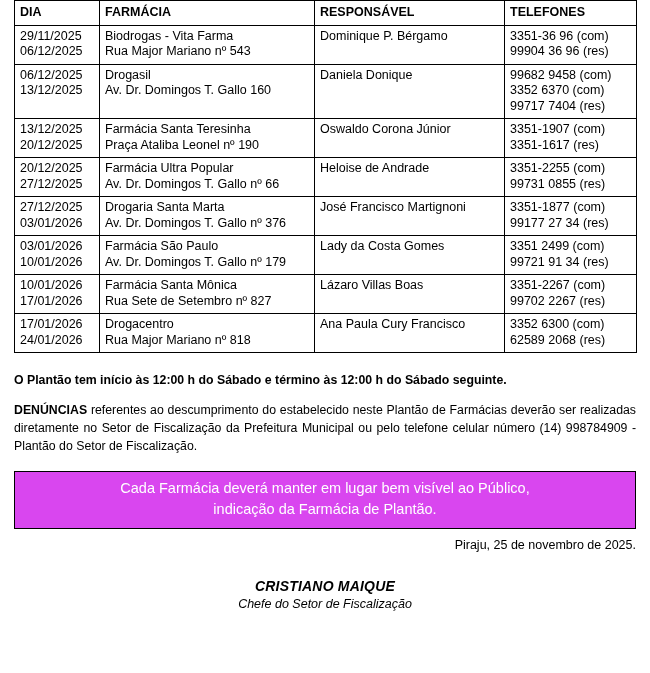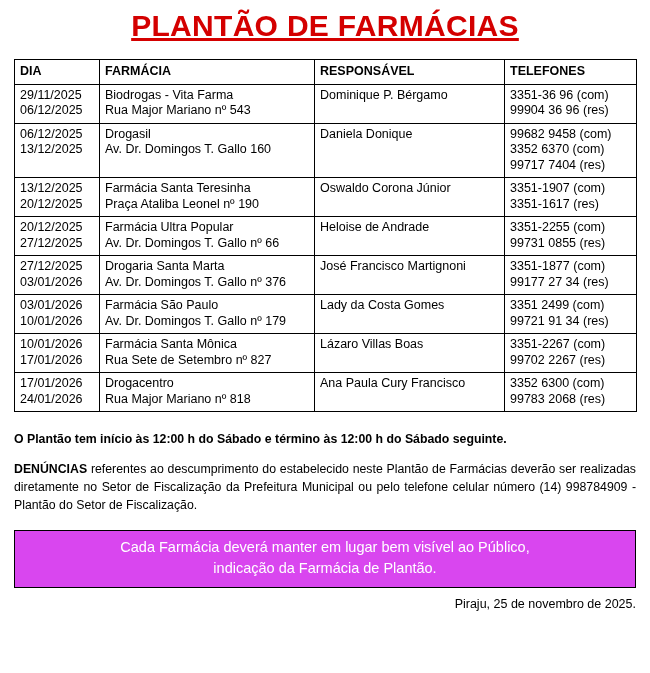--- a/index.html
+++ b/index.html
@@ -104,21 +104,20 @@
     font-size: 12.5px;
     font-style: italic;
     margin-top: 3px;
   }
 </style>
 </head>
 <body>
 
 <div class="page">
 
-  <div class="title">PLANTÃO DE FARMÁCIAS</div>
 
   <table class="schedule">
     <colgroup>
       <col class="col-dia">
       <col class="col-farm">
       <col class="col-resp">
       <col class="col-tel">
     </colgroup>
     <thead>
       <tr>
@@ -264,31 +263,35 @@
         </td>
         <td>
           <span class="line">Drogacentro</span>
           <span class="line">Rua Major Mariano nº 818</span>
         </td>
         <td>
           <span class="line">Ana Paula Cury Francisco</span>
         </td>
         <td>
           <span class="line">3352 6300 (com)</span>
-          <span class="line">99783 2068 (res)</span>
+          <span class="line">62589 2068 (res)</span>
         </td>
       </tr>
     </tbody>
   </table>
 
   <div class="note">O Plantão tem início às 12:00 h do Sábado e término às 12:00 h do Sábado seguinte.</div>
 
   <div class="denuncias"><b>DENÚNCIAS</b><span> referentes ao descumprimento do estabelecido neste Plantão de Farmácias deverão ser realizadas diretamente no Setor de Fiscalização da Prefeitura Municipal ou pelo telefone celular número (14) 998784909 - Plantão do Setor de Fiscalização.</span></div>
 
   <div class="banner">
     <div>Cada Farmácia deverá manter em lugar bem visível ao Público,</div>
     <div>indicação da Farmácia de Plantão.</div>
   </div>
 
   <div class="cityline">Piraju, 25 de novembro de 2025.</div>
 
+  <div class="signature">
+    <div class="name">CRISTIANO MAIQUE</div>
+    <div class="role">Chefe do Setor de Fiscalização</div>
+  </div>
 
 </div>
 
 </body></html>

